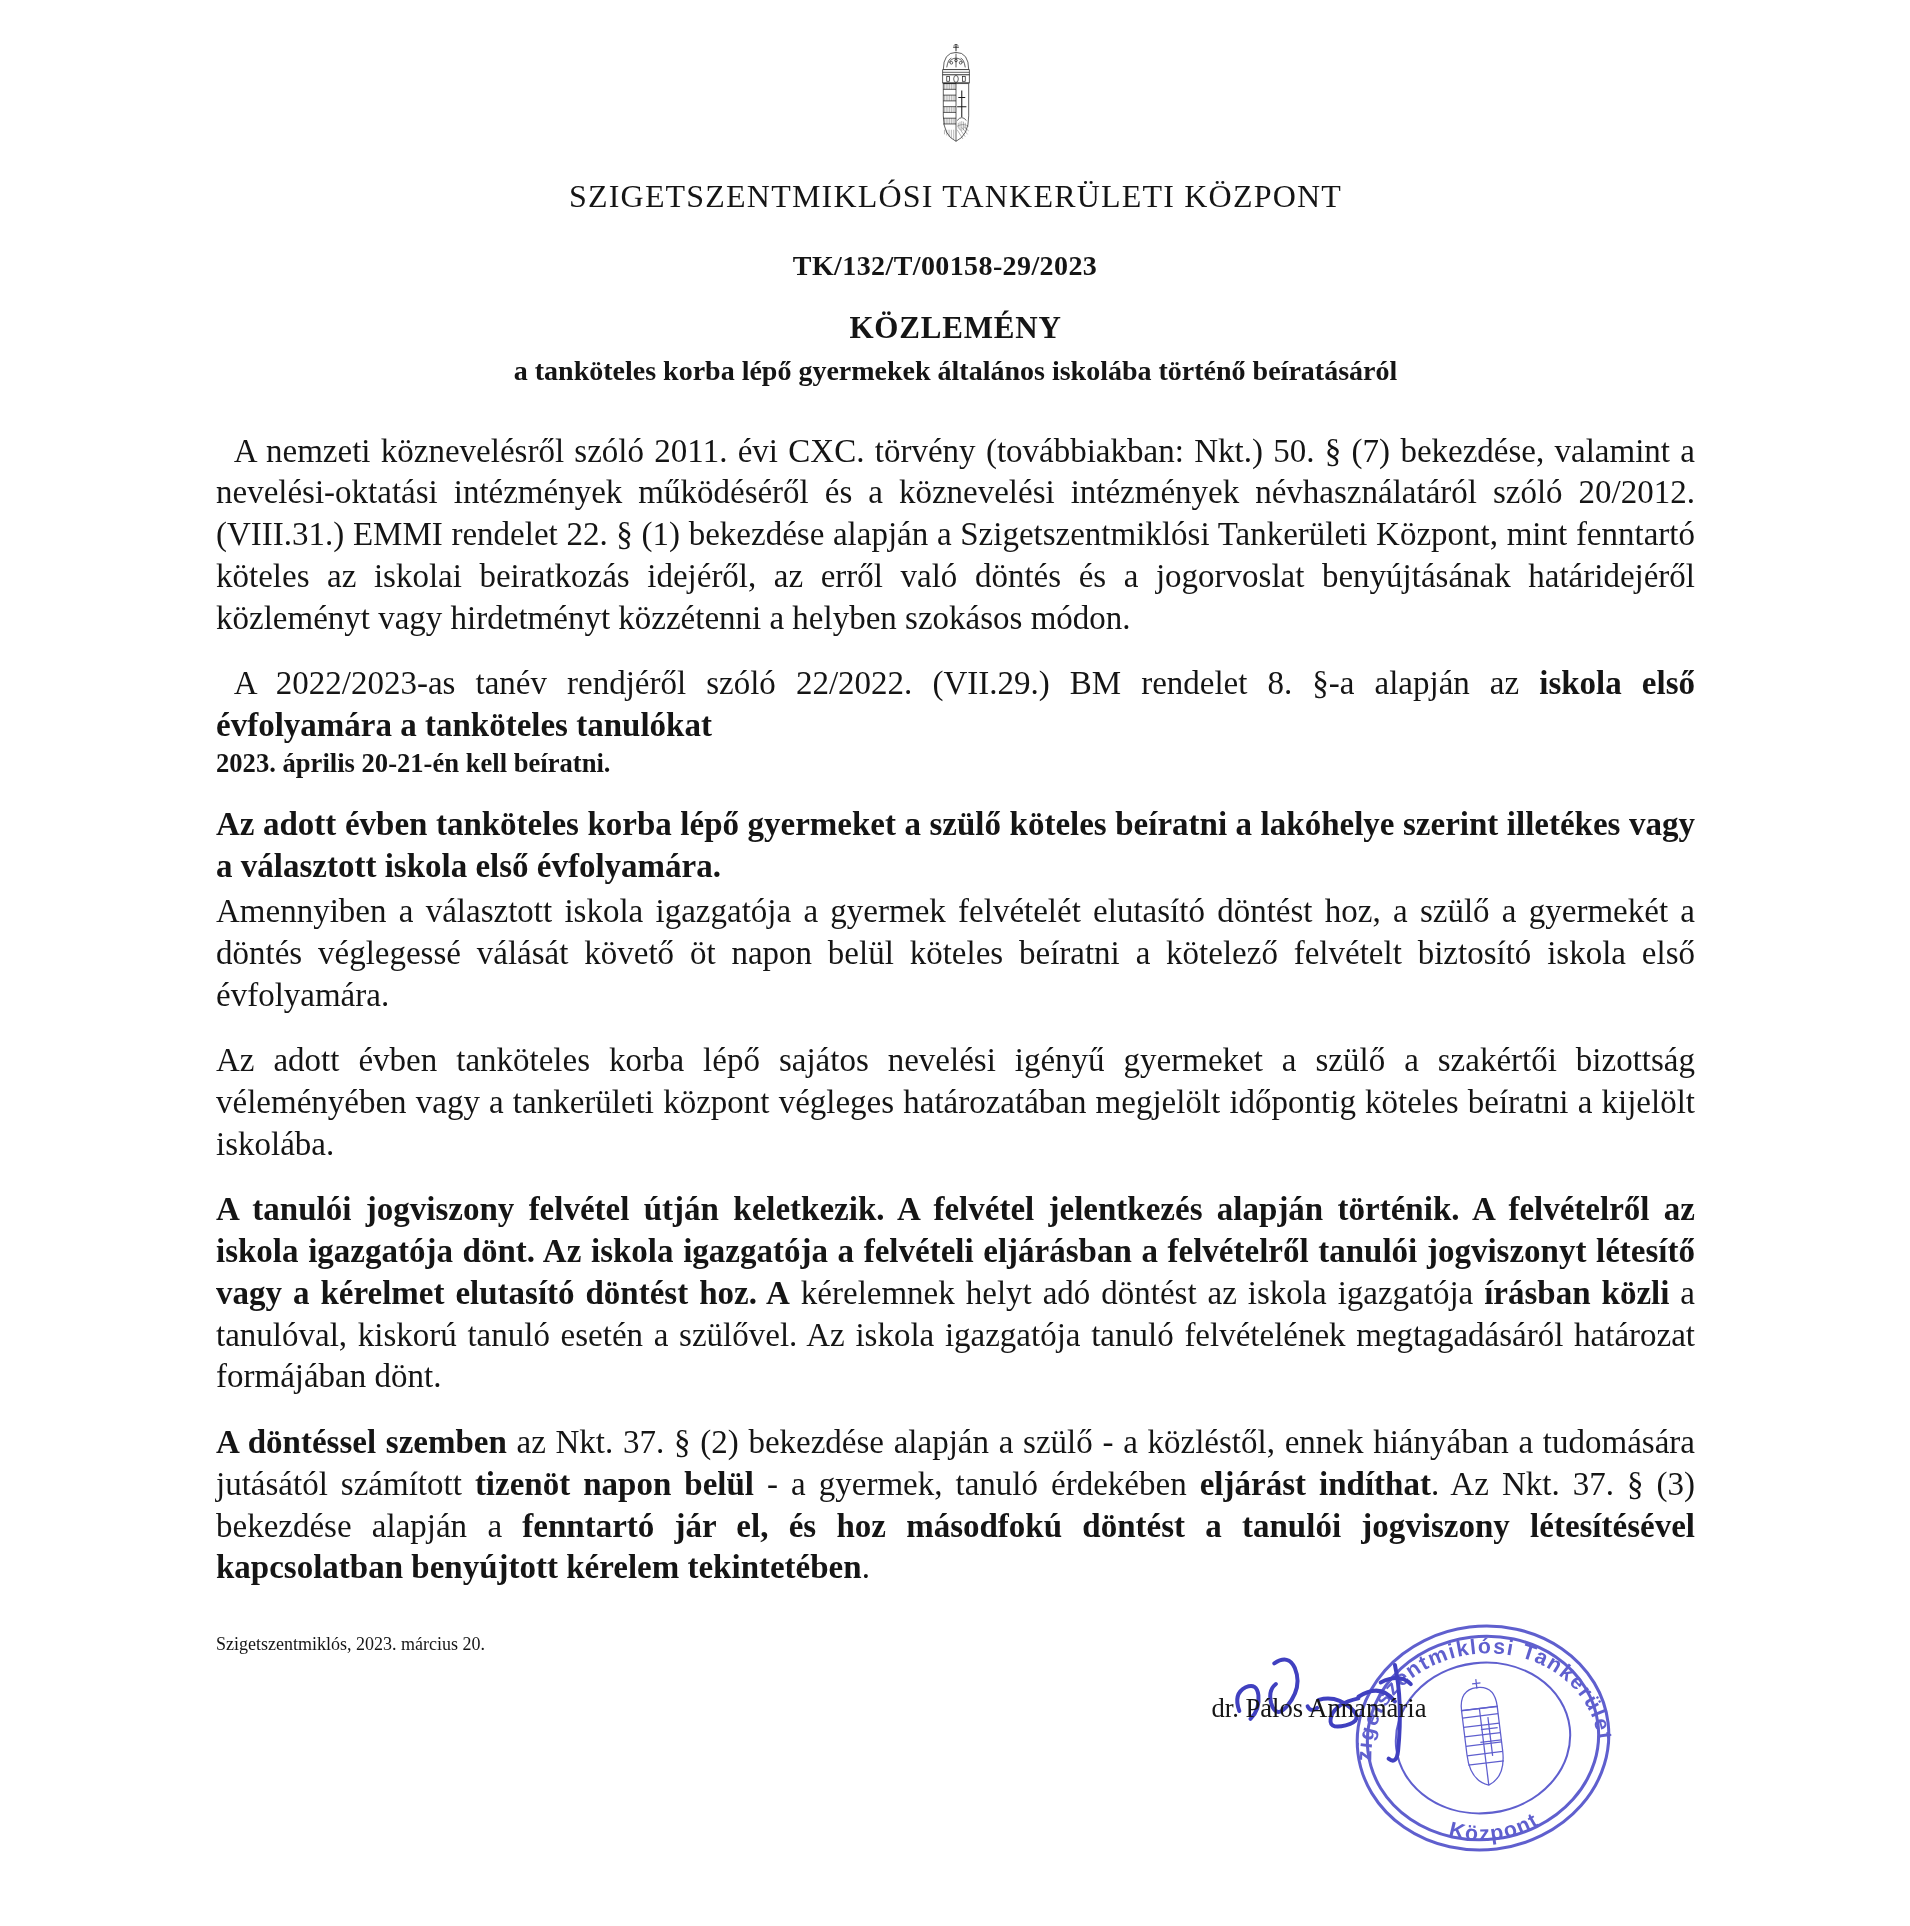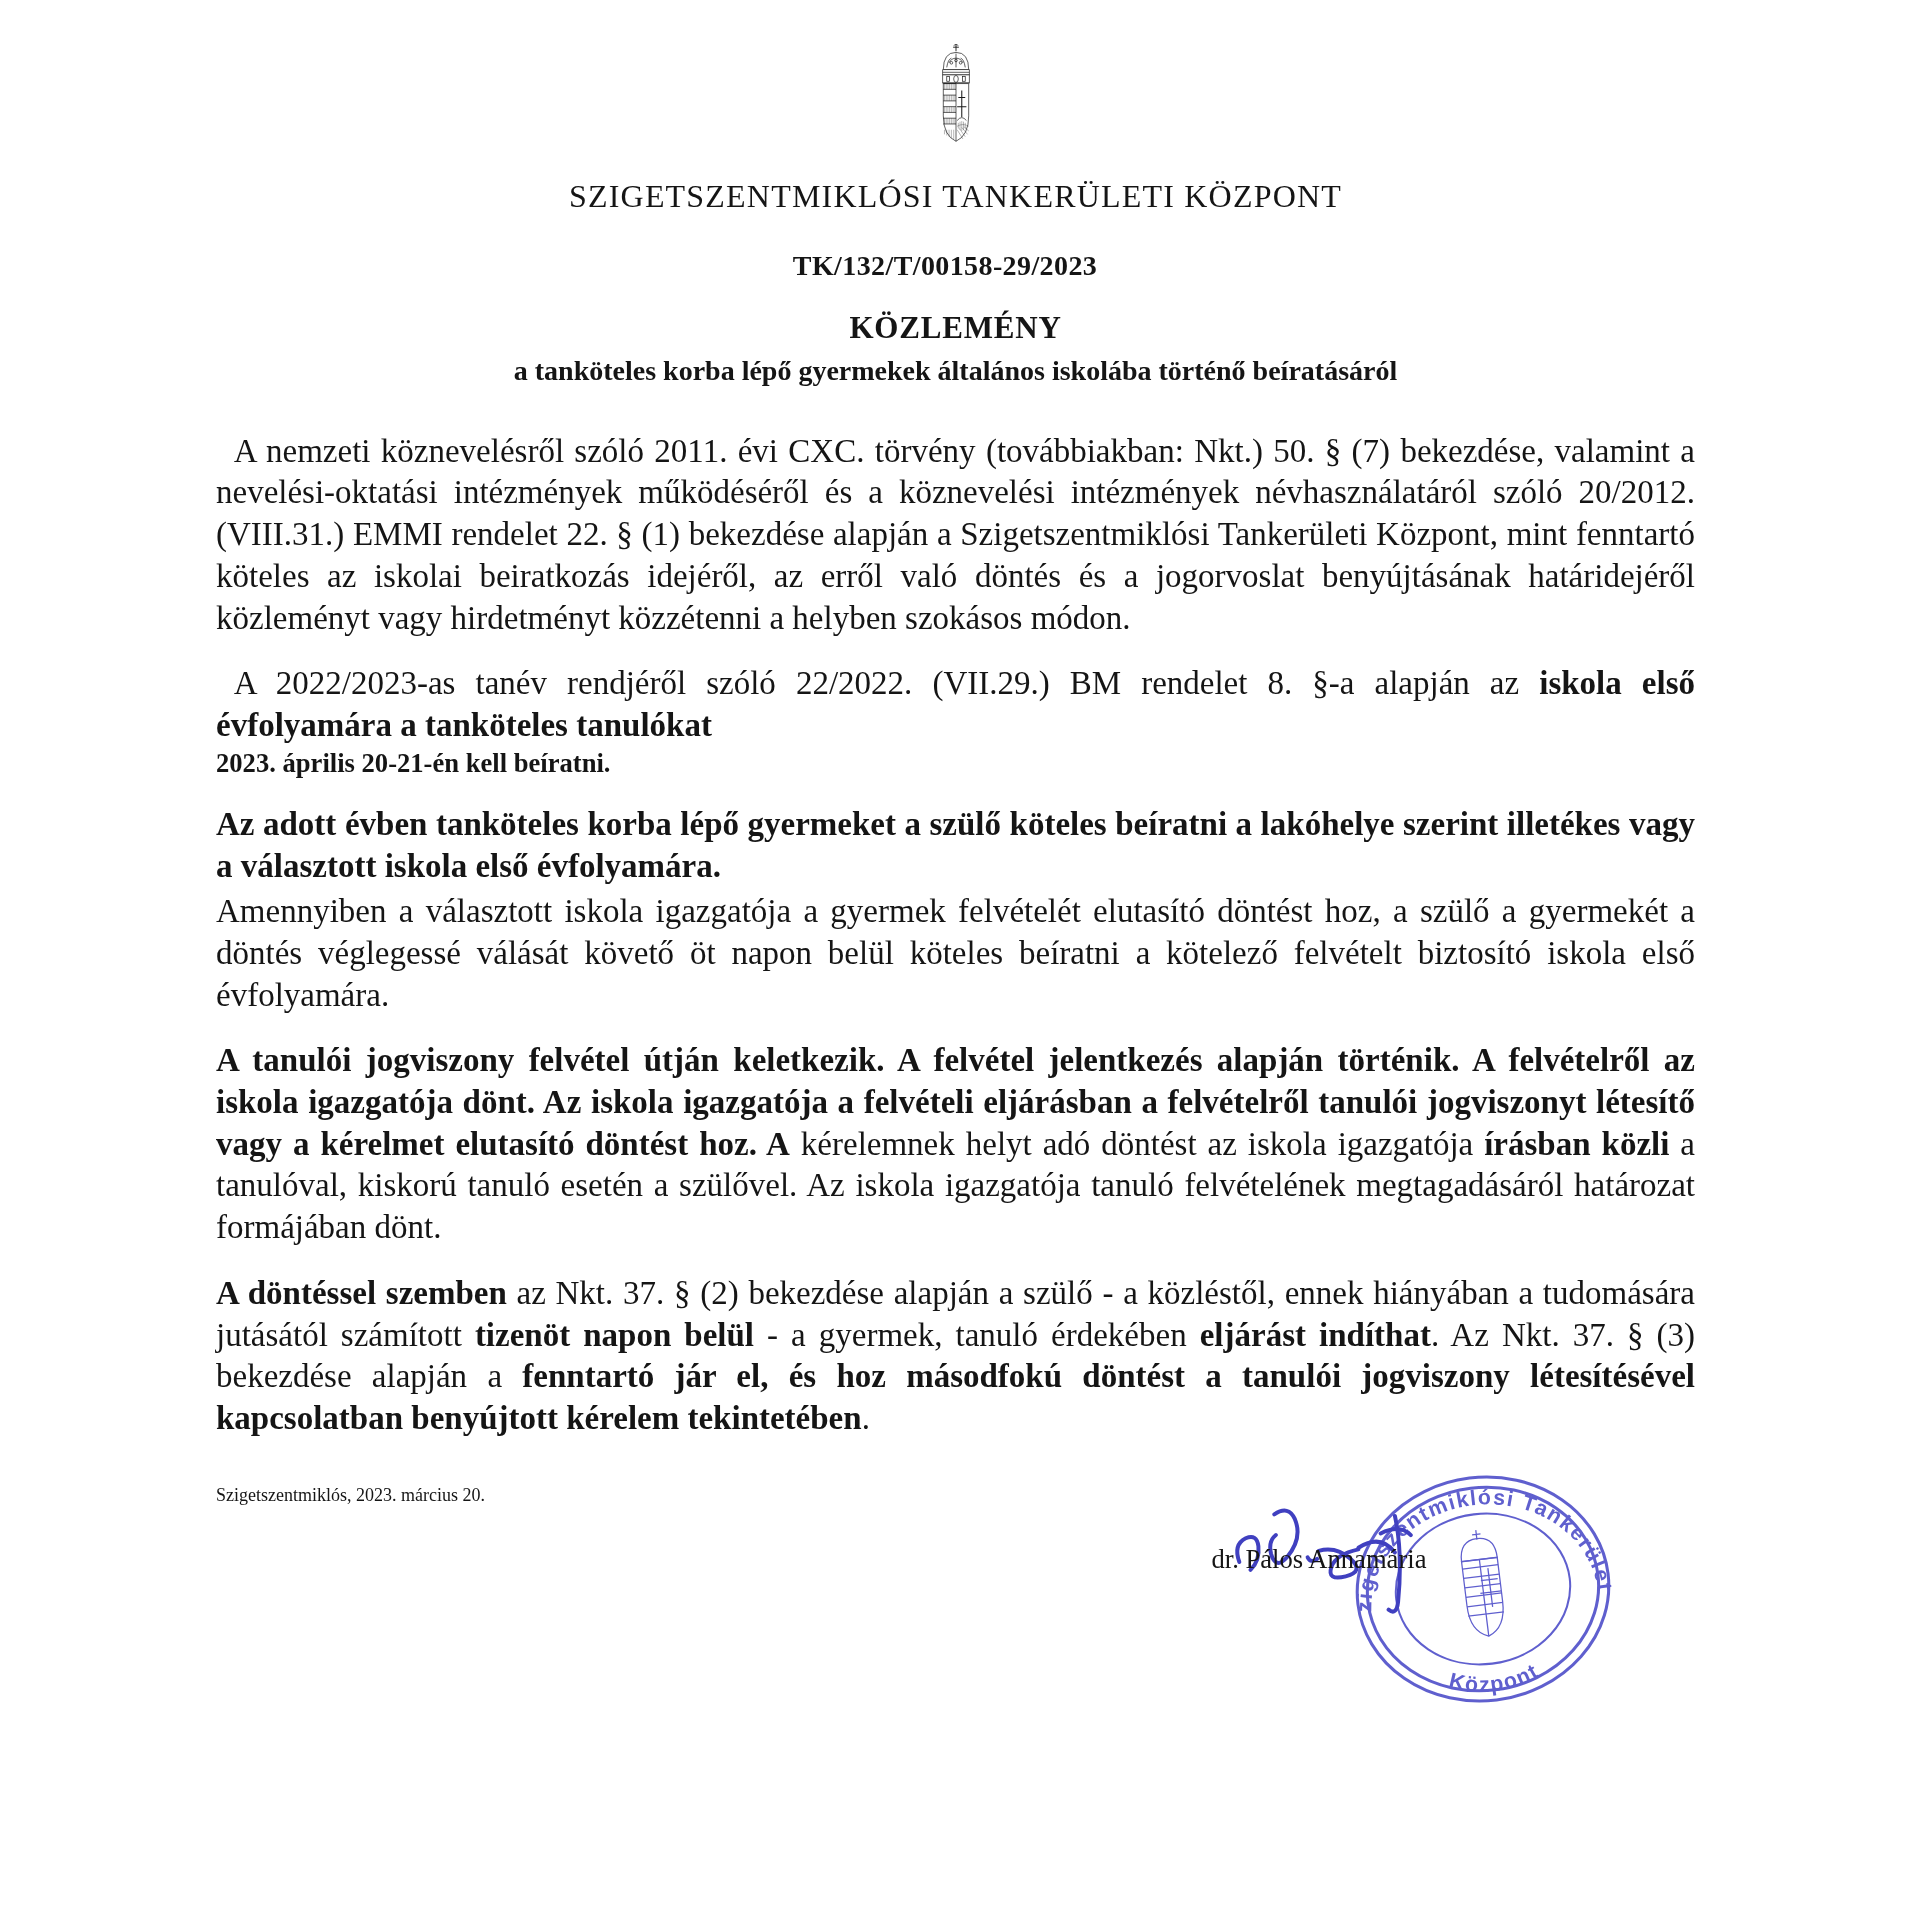--- a/index.html
+++ b/index.html
@@ -163,20 +163,21 @@
 
     <p class="para indent">A nemzeti köznevelésről szóló 2011. évi CXC. törvény (továbbiakban: Nkt.) 50. § (7) bekezdése, valamint a nevelési-oktatási intézmények működéséről és a köznevelési intézmények névhasználatáról szóló 20/2012. (VIII.31.) EMMI rendelet 22. § (1) bekezdése alapján a Szigetszentmiklósi Tankerületi Központ, mint fenntartó köteles az iskolai beiratkozás idejéről, az erről való döntés és a jogorvoslat benyújtásának határidejéről közleményt vagy hirdetményt közzétenni a helyben szokásos módon.</p>
 
     <p class="para indent gap-lg"><span>A 2022/2023-as tanév rendjéről szóló 22/2022. (VII.29.) BM rendelet 8. §-a alapján az </span><span class="b">iskola első évfolyamára a tanköteles tanulókat</span></p>
     <p class="callout"><span class="b">2023. április 20-21-én kell beíratni</span><span>.</span></p>
 
     <p class="para b gap-lg">Az adott évben tanköteles korba lépő gyermeket a szülő köteles beíratni a lakóhelye szerint illetékes vagy a választott iskola első évfolyamára.</p>
 
     <p class="para gap-sm">Amennyiben a választott iskola igazgatója a gyermek felvételét elutasító döntést hoz, a szülő a gyermekét a döntés véglegessé válását követő öt napon belül köteles beíratni a kötelező felvételt biztosító iskola első évfolyamára.</p>
 
+    <p class="para gap-lg">Az adott évben tanköteles korba lépő sajátos nevelési igényű gyermeket a szülő a szakértői bizottság véleményében vagy a tankerületi központ végleges határozatában megjelölt időpontig köteles beíratni a kijelölt iskolába.</p>
 
     <p class="para gap-lg"><span class="b">A tanulói jogviszony felvétel útján keletkezik. A felvétel jelentkezés alapján történik. A felvételről az iskola igazgatója dönt. Az iskola igazgatója a felvételi eljárásban a felvételről tanulói jogviszonyt létesítő vagy a kérelmet elutasító döntést hoz. A</span><span> kérelemnek helyt adó döntést az iskola igazgatója </span><span class="b">írásban közli</span><span> a tanulóval, kiskorú tanuló esetén a szülővel. Az iskola igazgatója tanuló felvételének megtagadásáról határozat formájában dönt.</span></p>
 
     <p class="para gap-lg"><span class="b">A döntéssel szemben</span><span> az Nkt. 37. § (2) bekezdése alapján a szülő - a közléstől, ennek hiányában a tudomására jutásától számított </span><span class="b">tizenöt napon belül</span><span> - a gyermek, tanuló érdekében </span><span class="b">eljárást indíthat</span><span>. Az Nkt. 37. § (3) bekezdése alapján a </span><span class="b">fenntartó jár el, és hoz másodfokú döntést a tanulói jogviszony létesítésével kapcsolatban benyújtott kérelem tekintetében</span><span>.</span></p>
   </div>
 
   <div class="sig-zone">
     <div class="place-date">Szigetszentmiklós, 2023. március 20.</div>
 
     <svg class="stamp" viewBox="0 0 300 250">

